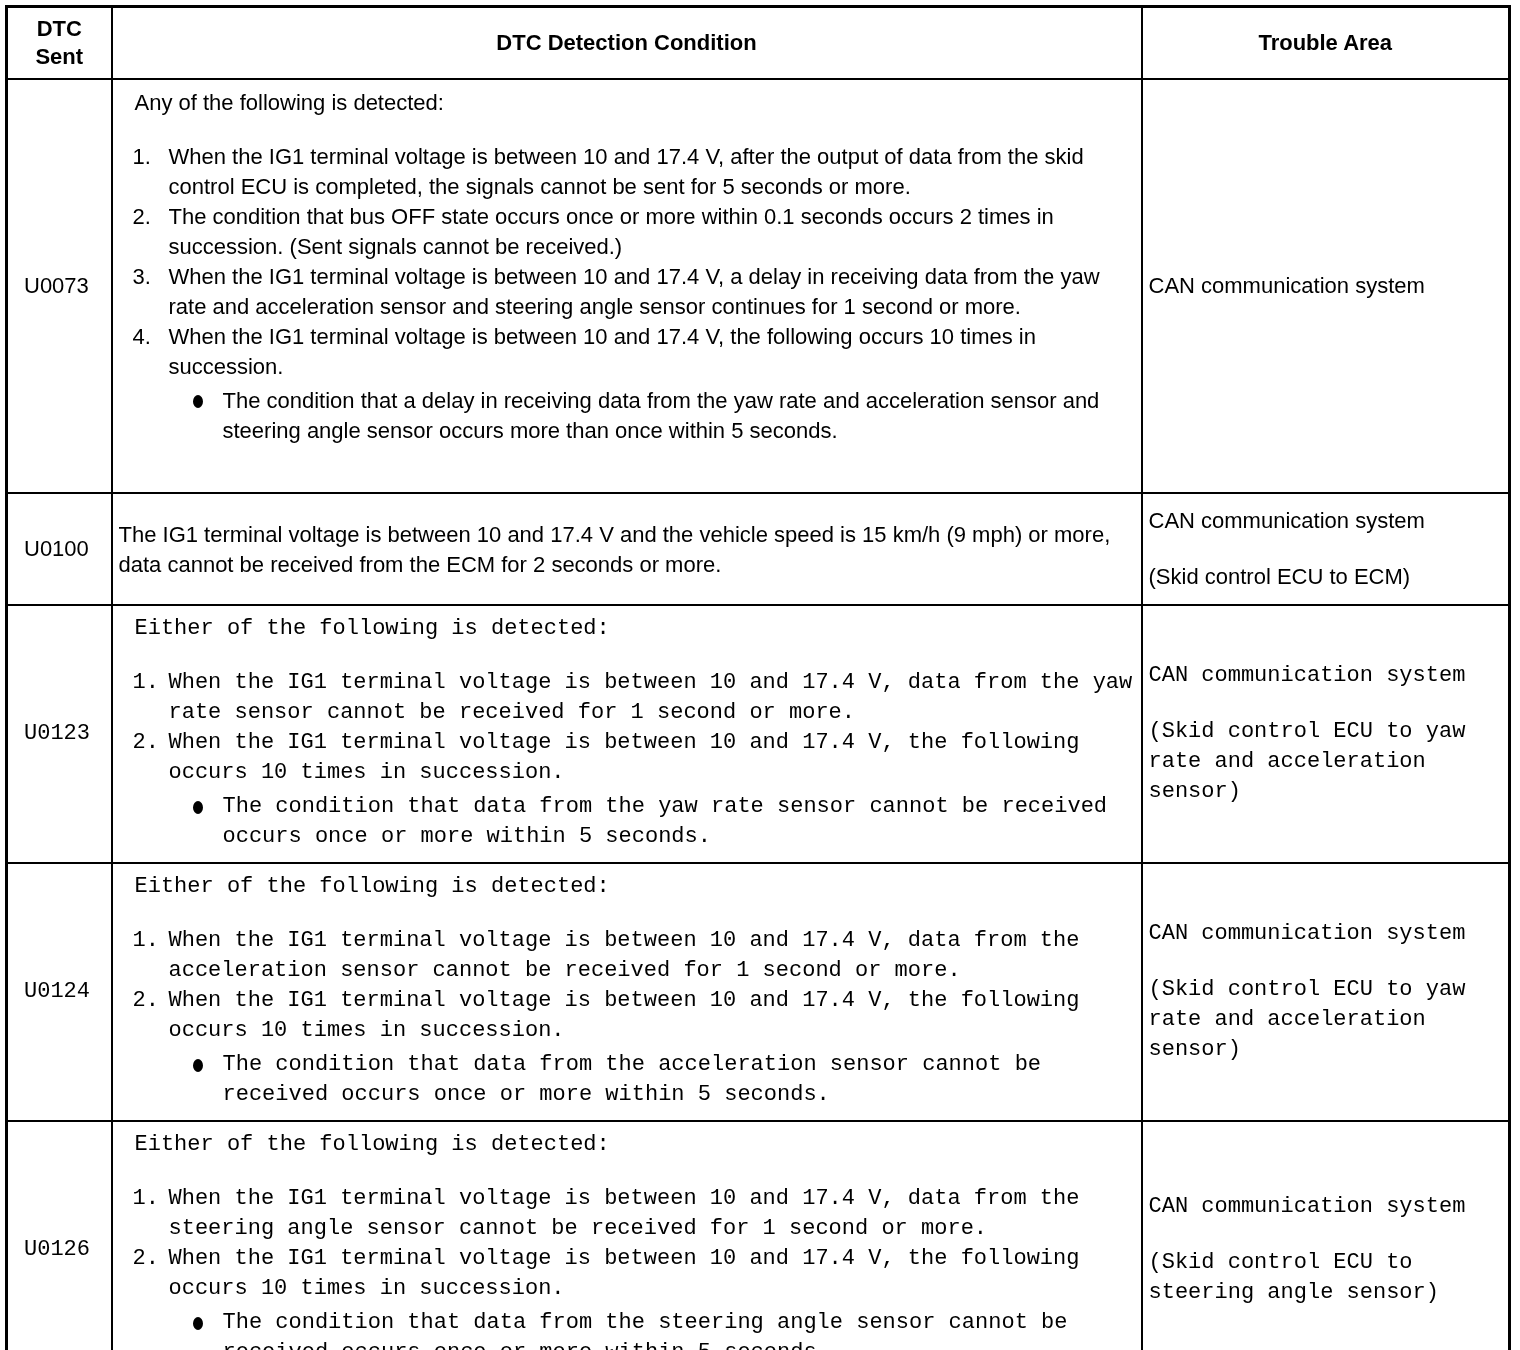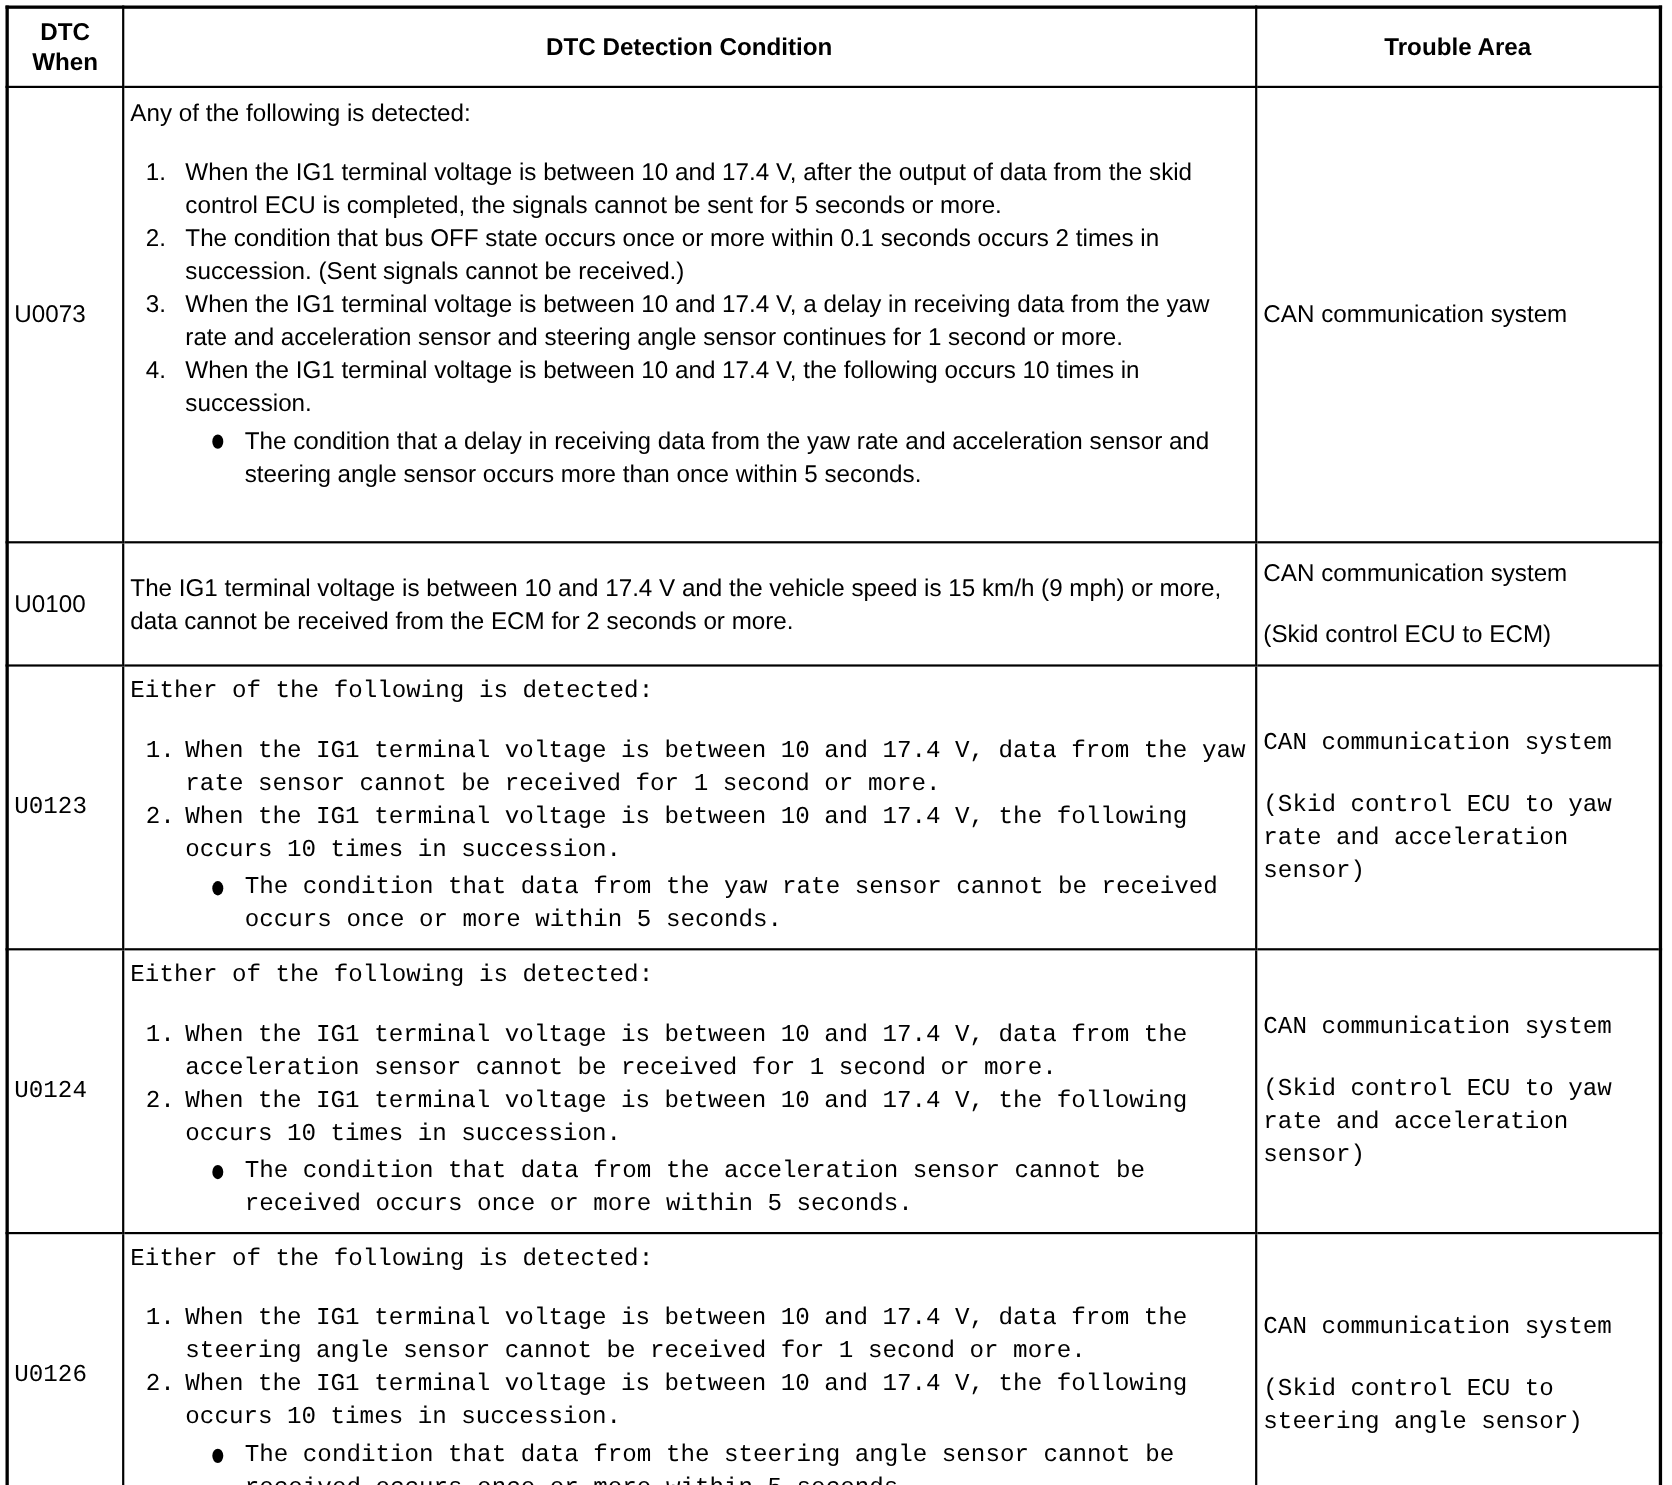--- a/index.html
+++ b/index.html
@@ -9,24 +9,24 @@
     width: 1503px; border-collapse: collapse;
     border: 3px solid #000; table-layout: fixed;
     font-size: 22px; line-height: 30px;
   }
   table.dtc col.c1 { width: 105px; }
   table.dtc col.c2 { width: 1030px; }
   table.dtc col.c3 { width: 368px; }
   th, td { border-left: 2px solid #000; border-right: 2px solid #000; border-top: 1px solid #000; border-bottom: 1px solid #000; vertical-align: middle; padding: 0 6px; }
   thead th { font-weight: bold; text-align: center; height: 70px; border-bottom: 2px solid #000; line-height: 28px; }
   tbody tr { border-bottom: 2px solid #000; }
-  td.code { text-align: left; padding-left: 5px; }
+  td.code { text-align: left; padding-left: 16px; }
   td.cond { vertical-align: top; padding: 8px 6px 6px 6px; }
   td.area { padding-left: 6px; margin-left: 40px; }
-  .intro { margin: 0 0 24px 0; }
+  .intro { margin: 0 0 24px 16px; }
   .intro.single { margin: 0; }
   ol.items { margin: 0; padding: 0; list-style: none; }
   ol.items li { position: relative; padding-left: 50px; }
   ol.items li .num { position: absolute; left: 14px; top: 0; }
   ul.bullets { margin: 4px; padding: 0; list-style: none; }
   ul.bullets li { position: relative; padding-left: 50px; }
   ul.bullets li .dot { position: absolute; left: 20px; top: 9px; width: 10px; height: 13px; border-radius: 50%; background: #000; }
   .area-line { display: block; }
   .area-gap { display: block; height: 26px; }
   tr.r1 td { height: 398px; }
@@ -38,21 +38,21 @@
 <body>
 
 <table class="dtc">
   <colgroup>
       <col class="c1">
       <col class="c2">
       <col class="c3">
     </colgroup>
   <thead>
     <tr>
-      <th><span>DTC</span><br><span>When</span></th>
+      <th><span>DTC</span><br><span>Sent</span></th>
       <th>DTC Detection Condition</th>
       <th>Trouble Area</th>
     </tr>
   </thead>
   <tbody>
 
     <tr class="r1">
       <td class="code">U0073</td>
       <td class="cond">
         <p class="intro">Any of the following is detected:</p>

